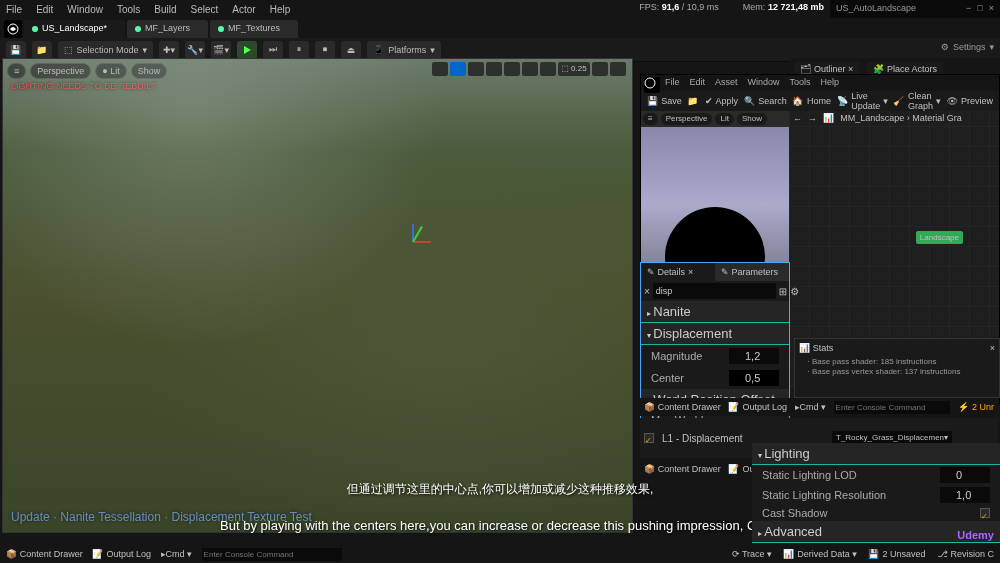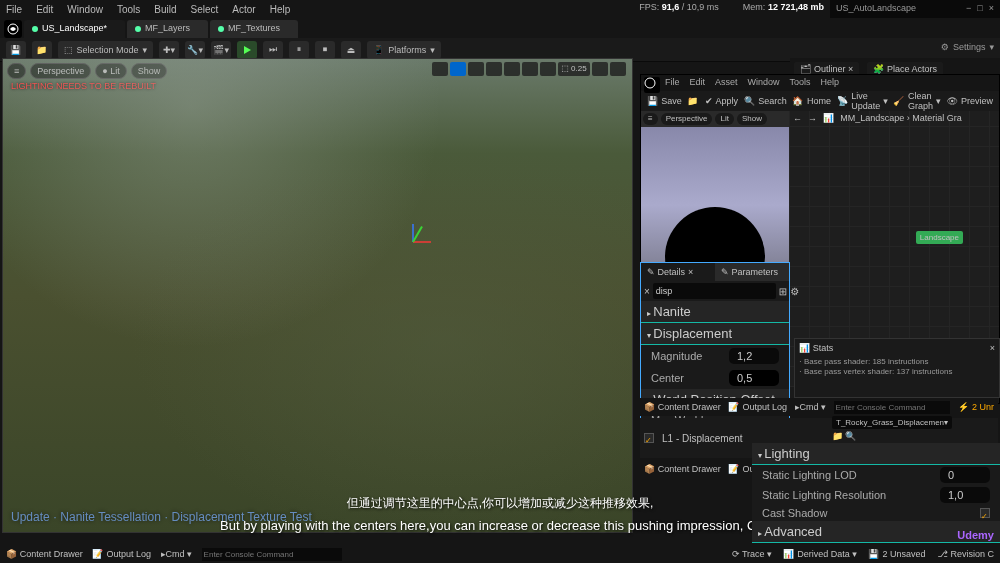--- a/index.html
+++ b/index.html
@@ -23,21 +23,21 @@
 .vpinfo{position:absolute;left:0;top:0;padding:4px;display:flex;gap:4px}
 .vpchip{background:rgba(0,0,0,.5);padding:2px 6px;border-radius:8px;font-size:9px;border:1px solid #555}
 .vpoverlay{position:absolute;left:8px;top:22px;color:#f44;font-size:9px;text-shadow:0 0 3px #000}
 .gizmo{position:absolute;left:395px;top:165px;width:30px;height:30px}
 .gizmo .ax{position:absolute;width:2px;height:18px;left:14px;top:0}
 .ax.r{background:#f33;transform:rotate(90deg);transform-origin:bottom}
 .ax.g{background:#3f3;transform:rotate(30deg);transform-origin:bottom}
 .ax.b{background:#37f}
 .bottomtext{position:absolute;left:8px;bottom:8px;color:#7af;font-size:12px;opacity:.7;text-shadow:0 0 4px #000}
 .subtitle{position:absolute;left:50%;transform:translateX(-50%);bottom:30px;color:#fff;font-size:13px;text-align:center;text-shadow:1px 1px 3px #000;width:700px}
-.subtitle .cn{font-size:12px;margin-bottom:6px}
+.subtitle .cn{font-size:12px;margin-bottom:20px}
 .vptoolbar{position:absolute;right:6px;top:3px;display:flex;gap:2px}
 .vptb{width:16px;height:14px;background:rgba(30,30,30,.8);border-radius:2px}
 .outliner{position:absolute;right:0;top:58px;width:210px;height:30px;background:#151515;padding:4px;display:flex;gap:8px}
 .outliner .sec{background:#1a1a1a;padding:2px 6px;font-size:9px;border-radius:2px}
 .mateditor{position:absolute;right:0;top:74px;width:360px;height:330px;background:#1a1a1a;border:1px solid #000}
 .me-menu{height:16px;display:flex;gap:10px;padding:2px 24px;font-size:9px;color:#aaa;background:#151515}
 .me-menu .ue2{position:absolute;left:3px;top:2px;width:16px;height:16px;background:#000;border-radius:2px}
 .me-tab{height:18px;background:#151515;padding:3px 10px;font-size:9px}
 .me-tool{height:20px;background:#1a1a1a;display:flex;align-items:center;gap:6px;padding:0 6px;font-size:9px}
 .me-tool span{display:flex;align-items:center;gap:3px;cursor:pointer}
@@ -55,31 +55,31 @@
 .dt-tabs{display:flex;height:18px}
 .dt-tab{flex:1;background:#2a2a2a;font-size:9px;padding:3px 6px;display:flex;align-items:center;gap:3px}
 .dt-tab.act{background:#1a1a1a}
 .search{height:20px;padding:3px;display:flex;align-items:center}
 .search input{flex:1;background:#0a0a0a;border:none;color:#ccc;font-size:9px;padding:3px;border-radius:2px}
 .cat{background:#252525;padding:3px 6px;font-size:13px;color:#ccc;border-bottom:1px solid #14b8a6}
 .cat::before{content:'▸ ';font-size:8px}
 .cat.open::before{content:'▾ '}
 .prop{display:flex;padding:3px 10px;font-size:11px;align-items:center}
 .prop label{flex:1;color:#aaa}
-.prop .val{width:50px;background:#0a0a0a;padding:2px 8px;border-radius:5px;color:#ccc}
+.prop .val{width:50px;background:#0a0a0a;padding:2px 16px;border-radius:0;color:#ccc}
 .prop .val.hl{background:#000000}
 .btmbar{position:absolute;left:640px;top:398px;width:358px;height:18px;background:#151515;display:flex;align-items:center;gap:8px;padding:0 4px;font-size:9px}
 .btmbar2{position:absolute;left:640px;top:460px;width:358px;height:18px;background:#151515;display:flex;align-items:center;gap:8px;padding:0 4px;font-size:9px}
 .stats{position:absolute;right:0;top:338px;width:206px;height:60px;background:#1a1a1a;padding:4px;font-size:9px;border:1px solid #333}
 .stats .hdr{display:flex;justify-content:space-between;margin-bottom:4px}
-.stats .line{color:#999;font-size:8px;margin:1px 0}
+.stats .line{color:#999;font-size:8px;margin:1px 8px}
 .midpanel{position:absolute;left:640px;top:418px;width:358px;height:40px;background:#1a1a1a;padding:4px;display:flex;align-items:center;gap:8px}
 .chk{width:10px;height:10px;background:#2a2a2a;border:1px solid #555}
 .chk.on::after{content:'✓';color:#fa0;font-size:8px}
-.assetbox{position:absolute;right:52px;top:416px;width:120px;height:40px;display:flex;align-items:flex-start;gap:4px}
+.assetbox{position:absolute;right:52px;top:416px;width:120px;height:40px;display:flex;align-items:flex-end;gap:4px}
 .thumb{width:32px;height:32px;background:linear-gradient(135deg,#a96,#764);border-radius:2px}
 .combo{background:#0a0a0a;padding:2px 4px;font-size:8px;border-radius:2px;display:flex;align-items:center}
 .lighting{position:absolute;right:0;bottom:20px;width:248px;background:#1a1a1a;font-size:9px}
 .lighting .cat{background:#252525}
 .lighting .prop{padding:2px 10px}
 .footer{position:absolute;bottom:0;left:0;right:0;height:18px;background:#151515;display:flex;align-items:center;padding:0 6px;font-size:9px;gap:10px}
 .footer .r{margin-left:auto;display:flex;gap:12px}
 svg{display:block}
 </style>
 </head>

